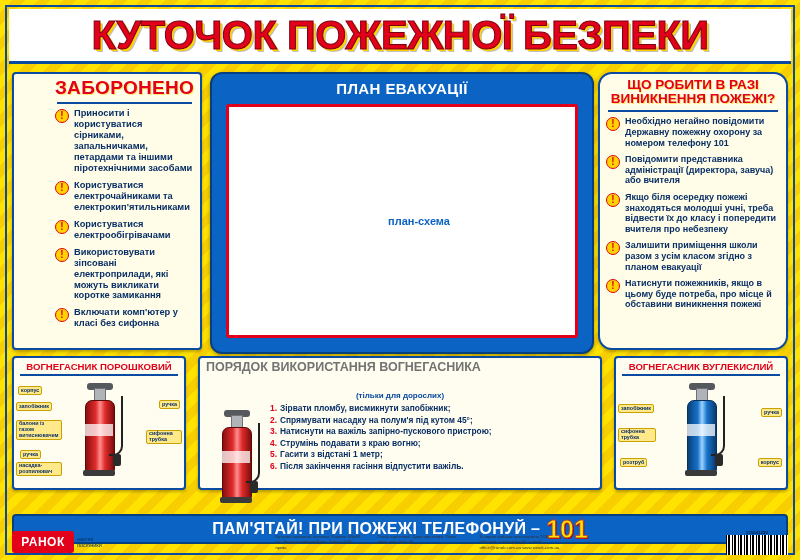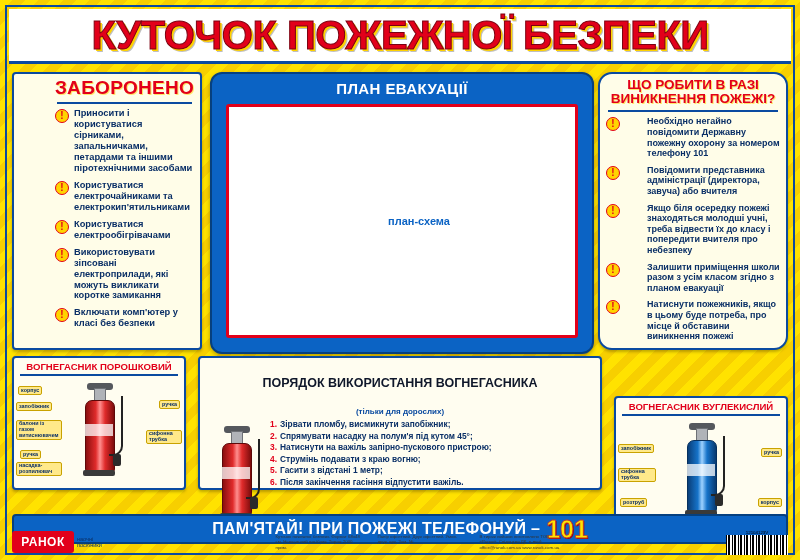--- a/index.html
+++ b/index.html
@@ -81,32 +81,32 @@
     display:flex;gap:5px;margin-bottom:6px;align-items:flex-start;
   }
   .warn-icon{
     flex:0 0 auto;width:14px;height:14px;border-radius:50%;
     background:#ffd400;border:1.5px solid #e2001a;
     color:#e2001a;font-weight:bold;font-size:10px;
     display:flex;align-items:center;justify-content:center;
     line-height:1;margin-top:1px;box-sizing:border-box;
   }
   .bullet-text{font-size:9.3px;line-height:1.18;color:#0a2f66;font-weight:bold;}
-  #panel-right .bullet-text{font-size:9px;margin-left:22px;}
+  #panel-right .bullet-text{font-size:9px;}
   
   #bottom-zone{
     position:absolute;left:12px;right:12px;top:356px;height:136px;
   }
   .ext-card{
     position:absolute;top:0;width:174px;height:134px;
     background:#fffdf0;border:2px solid #0a4aa0;border-radius:4px;
     box-sizing:border-box;box-shadow:0 2px 3px rgba(0,0,0,.25);
   }
   #ext-left{left:0;}
-  #ext-right{right:0;margin-top:40px;}
+  #ext-right{right:0;}
   .ext-title{
     text-align:center;font-weight:bold;color:#e2001a;font-size:9.6px;
     padding:3px 2px 1px;
   }
   .ext-rule{height:1.5px;background:#0a4aa0;margin:1px 6px 2px;}
   .ext-body{position:relative;height:104px;}
   .ext-label{
     position:absolute;font-size:5.4px;color:#0a2f66;font-weight:bold;
     background:#ffe98a;border:.5px solid #c9a200;padding:.5px 2px;
     border-radius:2px;white-space:nowrap;
@@ -150,23 +150,22 @@
     background:#3a3a3a;border-radius:2px;
   }
   
   #instructions{
     position:absolute;left:186px;right:186px;top:0;height:134px;
     background:#fffdf0;border:2px solid #0a4aa0;border-radius:4px;
     box-sizing:border-box;box-shadow:0 2px 3px rgba(0,0,0,.25);
     padding:3px 6px 0 6px;
   }
   #instr-title{
-    text-align:center;font-weight:bold;color:#0f172a;font-size:12.5px;
+    text-align:left;font-weight:bold;color:#737373;font-size:12.5px;
     line-height:1.05;
-    margin-top:16px;
   }
   #instr-sub{
     text-align:center;font-weight:bold;color:#0a4aa0;font-size:8px;
     margin-top:17px;
   }
   #instr-flex{display:flex;gap:6px;margin-top:3px;}
   #instr-pic{flex:0 0 58px;position:relative;height:92px;}
   #instr-steps{flex:1;}
   .step{display:flex;gap:3px;font-size:8.4px;line-height:1.25;color:#0a2f66;font-weight:bold;margin-bottom:1px;}
   .step-num{color:#e2001a;font-weight:bold;}
@@ -235,21 +234,21 @@
       <li class="bullet-item">
         <span class="warn-icon">!</span>
         <span class="bullet-text">Користуватися електрообігрівачами</span>
       </li>
       <li class="bullet-item">
         <span class="warn-icon">!</span>
         <span class="bullet-text">Використовувати зіпсовані електроприлади, які можуть викликати коротке замикання</span>
       </li>
       <li class="bullet-item">
         <span class="warn-icon">!</span>
-        <span class="bullet-text">Включати комп'ютер у класі без безпеки</span>
+        <span class="bullet-text">Включати комп'ютер у класі без сифонна</span>
       </li>
     </ul>
   </div>
 
   <div id="plan-panel">
     <div id="plan-title">ПЛАН ЕВАКУАЦІЇ</div>
     <div id="plan-canvas">
       <span id="plan-placeholder">план-схема</span>
     </div>
   </div>

